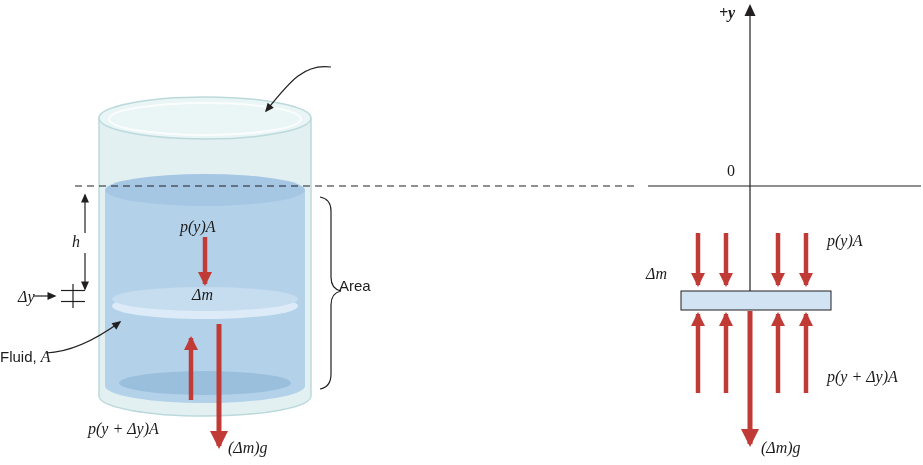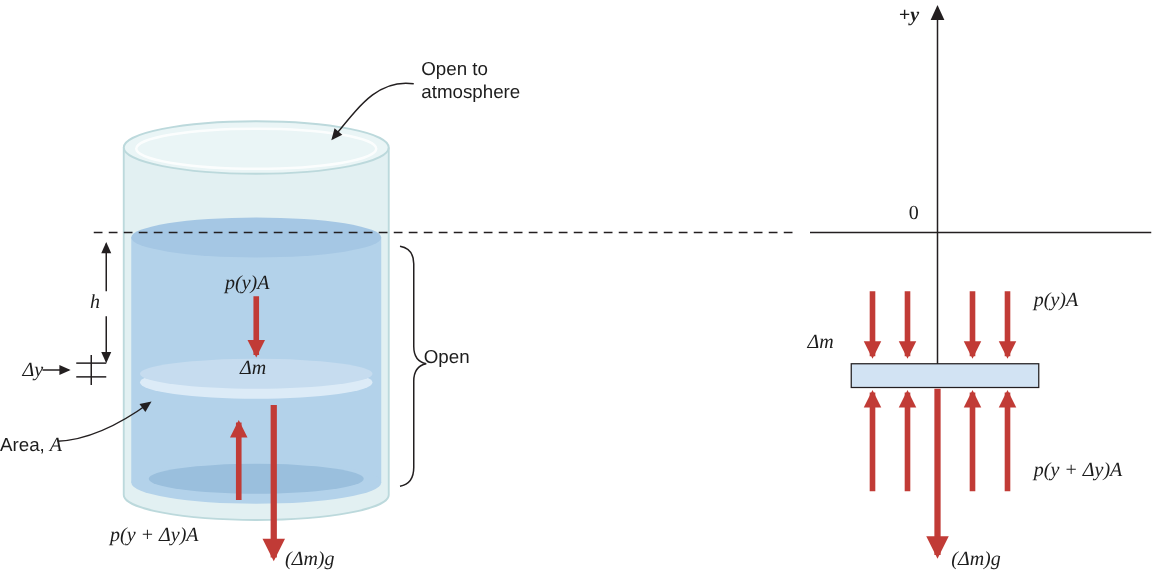--- a/index.html
+++ b/index.html
@@ -96,36 +96,32 @@
         <line x1="698" y1="393" x2="698" y2="314" class="red-shaft" marker-end="url(#mRed)"></line>
         <line x1="726" y1="393" x2="726" y2="314" class="red-shaft" marker-end="url(#mRed)"></line>
         <line x1="778" y1="393" x2="778" y2="314" class="red-shaft" marker-end="url(#mRed)"></line>
         <line x1="806" y1="393" x2="806" y2="314" class="red-shaft" marker-end="url(#mRed)"></line>
       </g>
 
       <line x1="750" y1="311" x2="750" y2="444" class="red-shaft-thick" marker-end="url(#mRedBig)"></line>
     </g>
   </svg>
 
-  <div class="lbl" style="left:337px;top:47px">
-    <div>Open to</div>
-    <div>atmosphere</div>
-  </div>
 
   <div class="lbl math bold" style="left:719px;top:3px">+y</div>
   <div class="lbl serif" style="left:727px;top:161px">0</div>
 
   <div class="lbl math" style="left:180px;top:217px">p(y)A</div>
   <div class="lbl math" style="left:192px;top:285px">Δm</div>
-  <div class="lbl" style="left:339px;top:277px">Open</div>
+  <div class="lbl" style="left:339px;top:277px">Area</div>
   <div class="lbl math" style="left:72px;top:232px">h</div>
   <div class="lbl math" style="left:18px;top:287px">Δy</div>
 
   <div class="lbl" style="left:0px;top:347px">
-    <span>Area,</span><span class="math" style="margin-left:4px">A</span>
+    <span>Fluid,</span><span class="math" style="margin-left:4px">A</span>
   </div>
 
   <div class="lbl math" style="left:88px;top:419px">p(y + Δy)A</div>
   <div class="lbl math" style="left:228px;top:438px">(Δm)g</div>
 
   <div class="lbl math" style="left:827px;top:231px">p(y)A</div>
   <div class="lbl math" style="left:646px;top:264px">Δm</div>
   <div class="lbl math" style="left:827px;top:367px">p(y + Δy)A</div>
   <div class="lbl math" style="left:761px;top:438px">(Δm)g</div>
 

